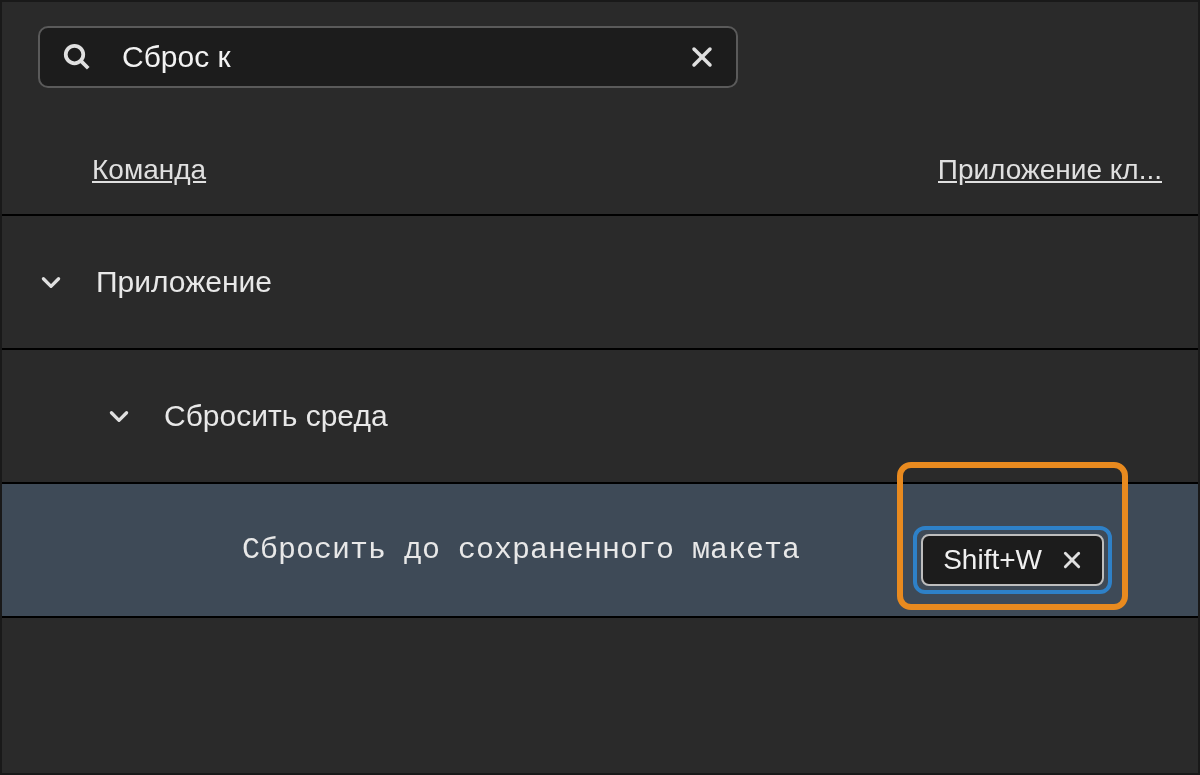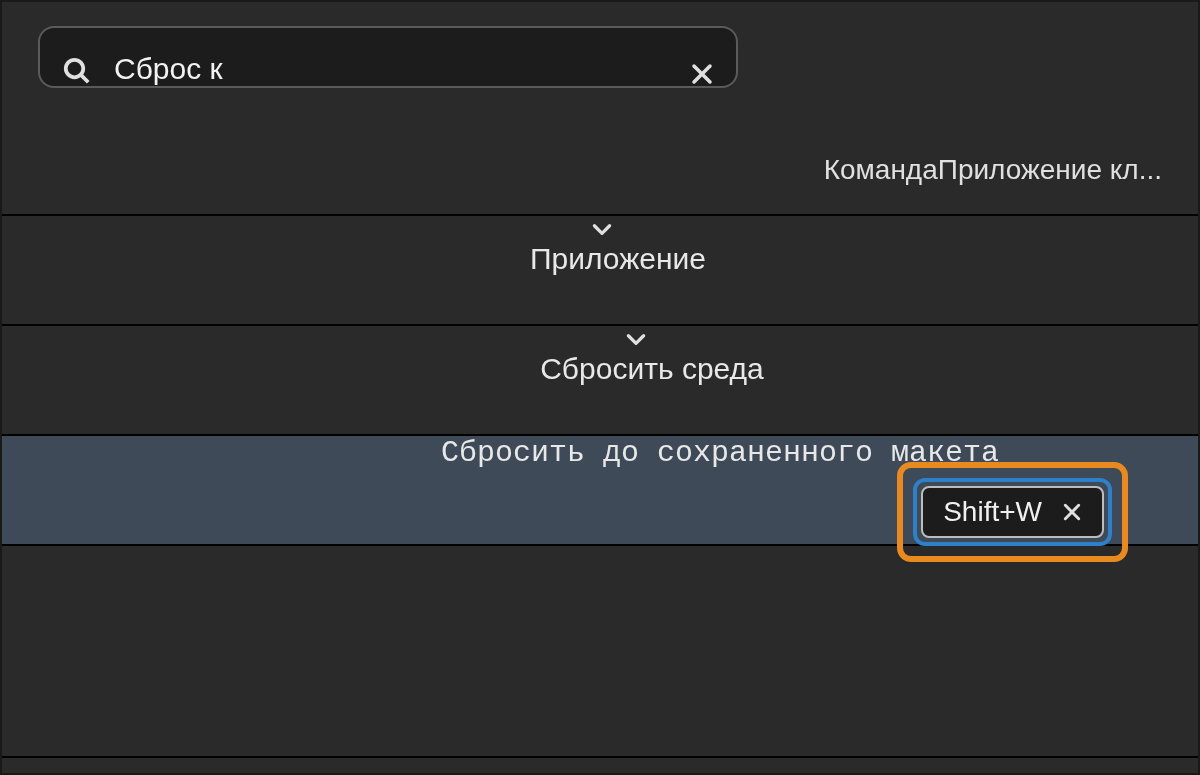--- a/index.html
+++ b/index.html
@@ -17,28 +17,28 @@
       inset: 0;
       border: 2px solid #191919;
     }
 
     
     .search-wrap {
       padding: 24px 36px 0 36px;
     }
     .search-field {
       display: flex;
-      align-items: flex-end;
+      align-items: center;
       width: 700px;
       height: 62px;
       background: #1c1c1c;
       border: 2px solid #5a5a5a;
-      border-radius: 16px;
+      border-radius: 10px;
       padding: 0 22px;
-      gap: 22px;
+      gap: 30px;
     }
     .search-icon svg { display: block; }
     .search-input {
       flex: 1;
       background: transparent;
       border: none;
       outline: none;
       color: #f2f2f2;
       font-size: 30px;
       min-width: 0;
@@ -46,45 +46,45 @@
     .search-clear {
       cursor: pointer;
       display: flex;
       align-items: center;
       justify-content: center;
     }
 
     
     .col-headers {
       display: flex;
-      justify-content: flex-end;
+      justify-content: space-between;
       align-items: center;
       padding: 66px 36px 28px 90px;
       font-size: 28px;
       color: #e0e0e0;
       white-space: nowrap;
       overflow: hidden;
+      text-decoration: underline;
     }
     .col-right { max-width: 265px; overflow: hidden; text-overflow: clip; }
 
     
     .tree {
       border: 2px solid #000;
       border-left: none;
       border-right: none;
       margin: 0;
     }
     .row {
       display: flex;
       align-items: center;
       border-bottom: 2px solid #000;
-      height: 110px;
+      height: 134px;
       padding-left: 36px;
       position: relative;
-      flex-direction: column;
     }
     .row:last-child { border-bottom: none; }
     .row .chev { margin-right: 32px; display: flex; align-items: center; }
     .row .label { font-size: 30px; }
     .row.depth-1 { padding-left: 104px; }
     .row.depth-2 { padding-left: 240px; font-family: Liberation Mono, monospace; }
     .row.selected { background: #3e4a57; }
     .spacer-row { height: 210px; }
 
     
@@ -93,20 +93,21 @@
       right: 70px;
       top: 460px;
       padding: 10px;
       border: 6px solid #e88a1f;
       border-radius: 14px;
     }
     .shortcut-focus {
       border: 4px solid #2e81c8;
       border-radius: 12px;
       padding: 4px;
+      margin-top: 48px;
     }
     .shortcut-pill {
       display: flex;
       align-items: center;
       gap: 20px;
       background: #1c1c1c;
       border: 2px solid #bdbdbd;
       border-radius: 8px;
       padding: 8px 20px;
       font-size: 28px;

